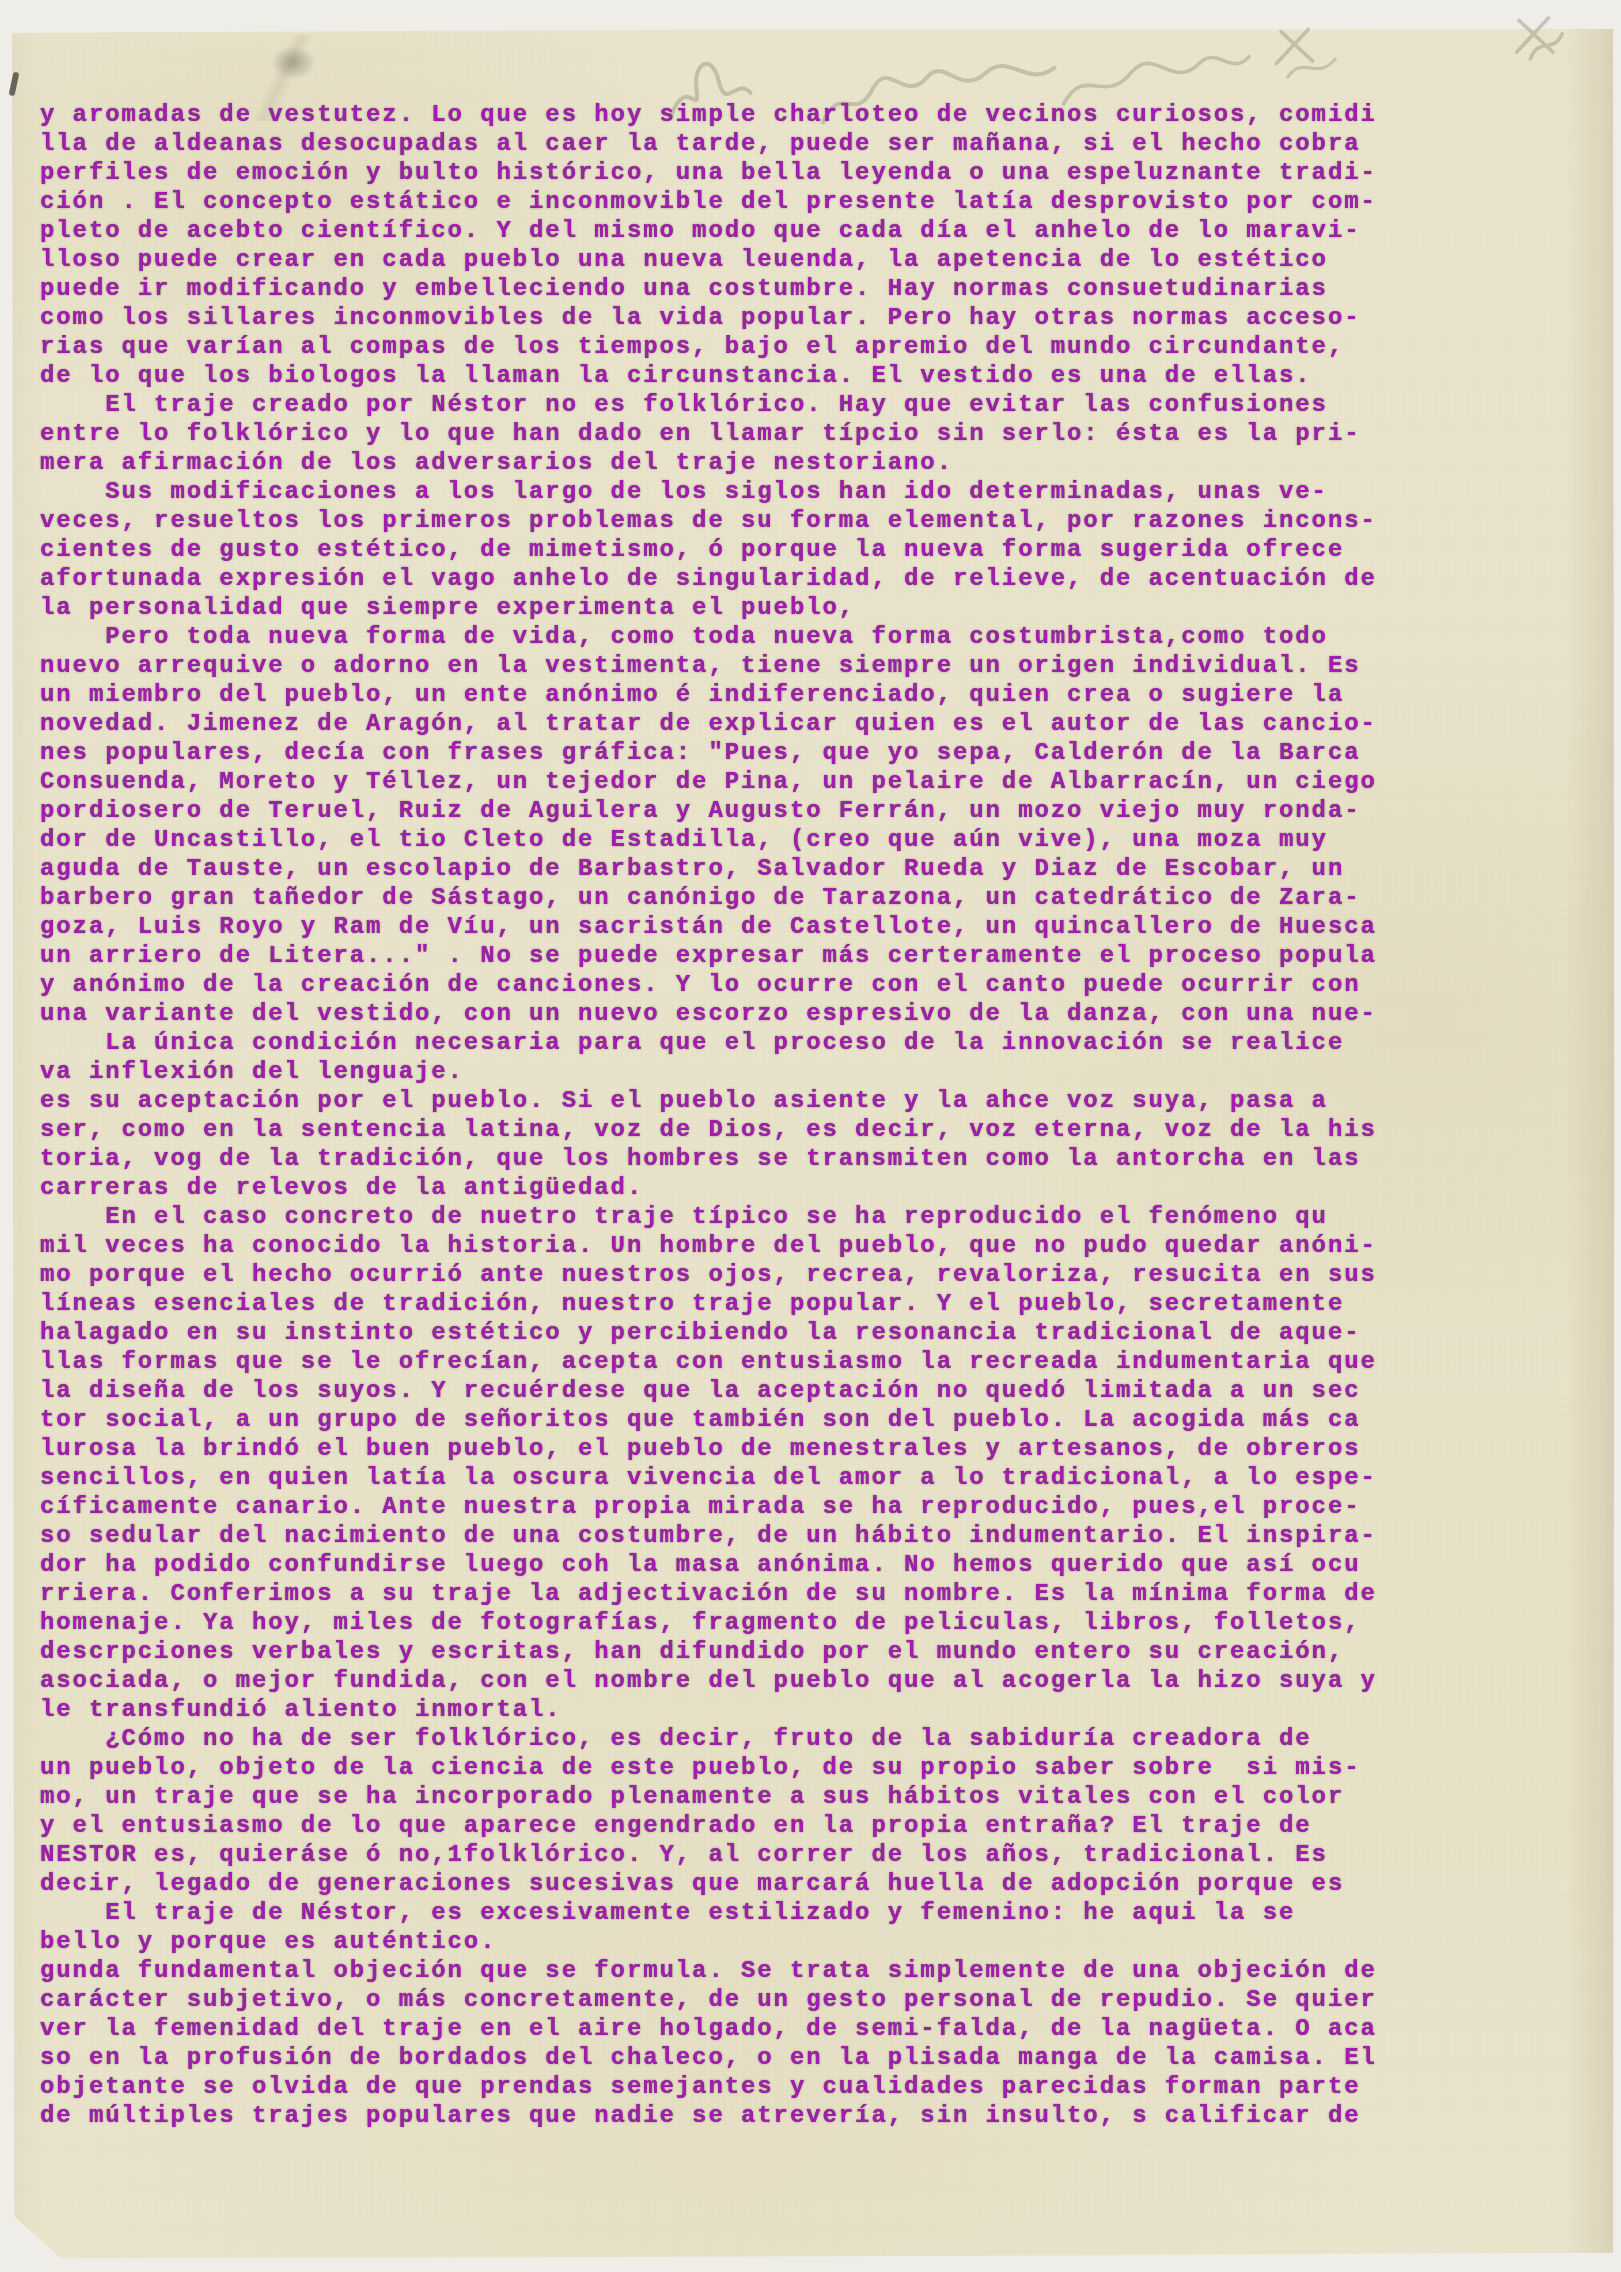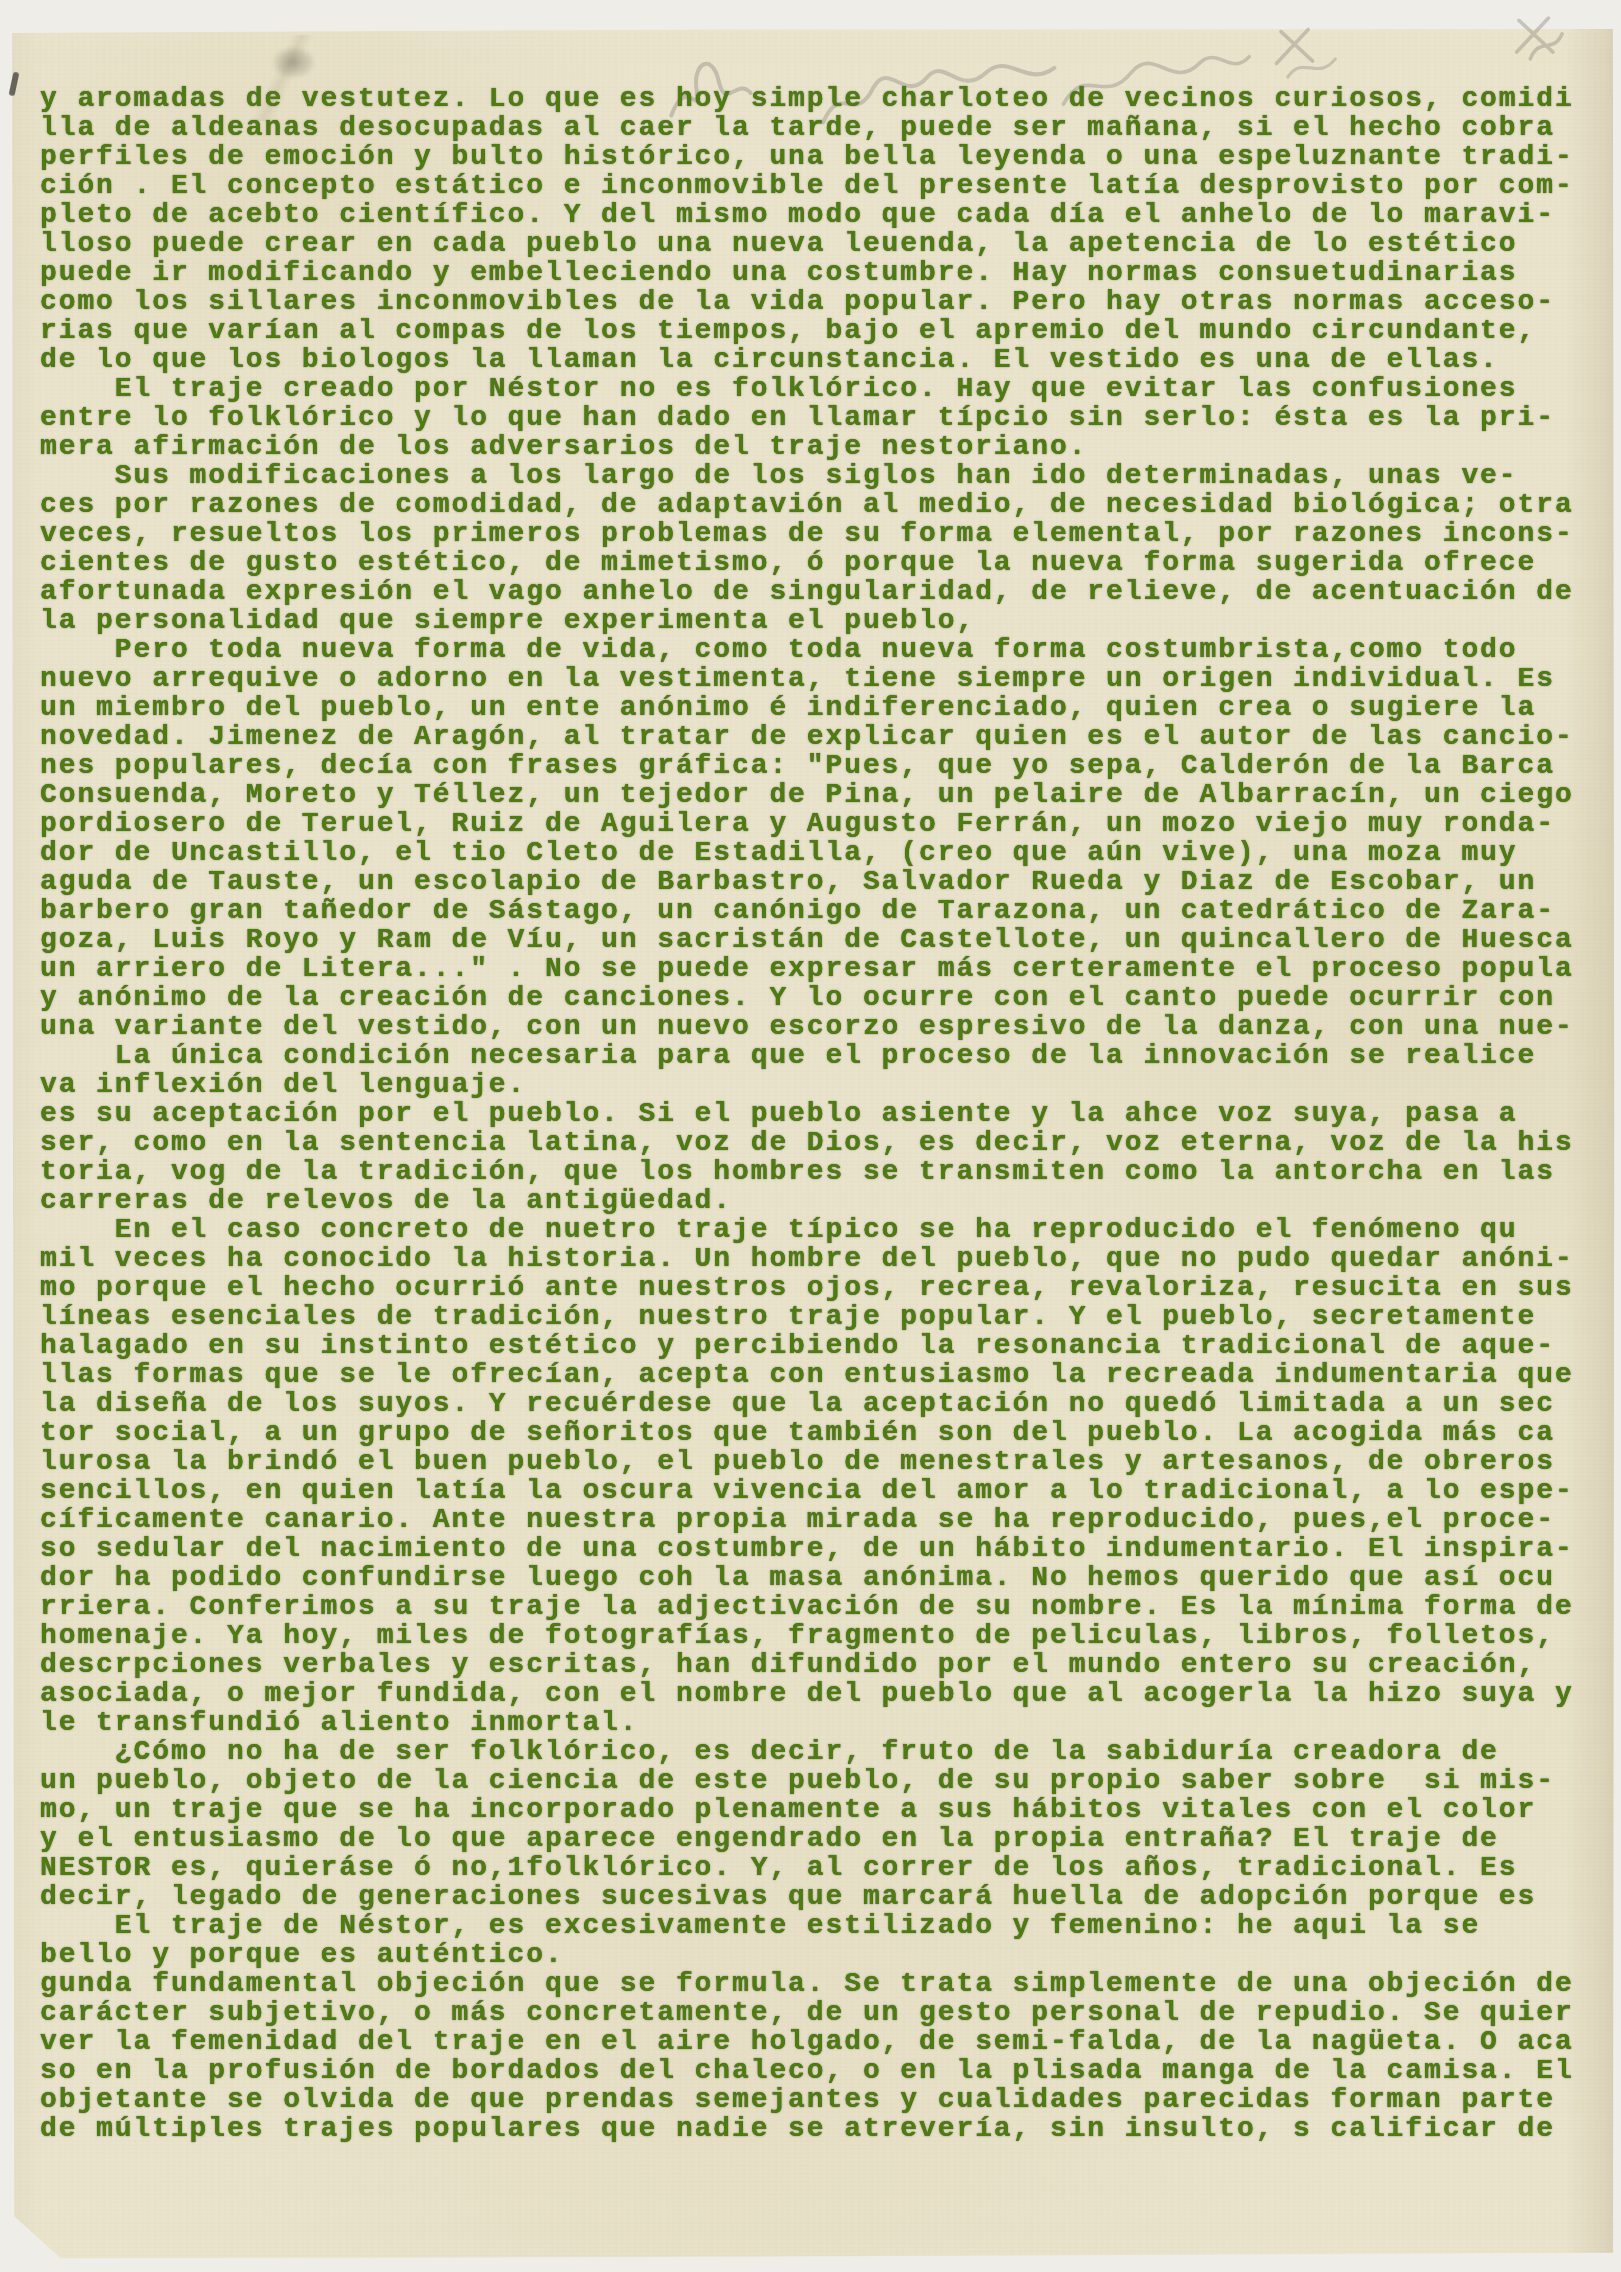--- a/index.html
+++ b/index.html
@@ -27,23 +27,23 @@
   .paper-grain{
     position:absolute;inset:0;
     clip-path:polygon(0.78% 1.45%, 99.5% 1.28%, 99.58% 99.15%, 3.75% 99.4%, 0.88% 97.55%);
     background:
       repeating-linear-gradient(180deg, rgba(120,110,80,.016) 0 1.4px, transparent 1.4px 4.1px),
       repeating-linear-gradient(90deg, rgba(120,110,80,.012) 0 2.3px, transparent 2.3px 6.4px);
     pointer-events:none;
   }
   .text-block{
     position:absolute;
-    left:40px;top:84px;width:1568px;
-    color:#4d7c0f;
-    font-size:28px;
+    left:40px;top:100px;width:1568px;
+    color:#a21caf;
+    font-size:24px;
     font-weight:700;
     letter-spacing:1.9px;
     filter:blur(0.2px);
   }
   .tline{
     height:29px;
     line-height:29px;
     white-space:pre;
     text-shadow:0 0 1.1px rgba(56,52,44,.85), 0 0 3.2px rgba(56,52,44,.16);
   }
@@ -99,21 +99,20 @@
     <div class="tline">pleto de acebto científico. Y del mismo modo que cada día el anhelo de lo maravi-</div>
     <div class="tline">lloso puede crear en cada pueblo una nueva leuenda, la apetencia de lo estético</div>
     <div class="tline">puede ir modificando y embelleciendo una costumbre. Hay normas consuetudinarias</div>
     <div class="tline">como los sillares inconmovibles de la vida popular. Pero hay otras normas acceso-</div>
     <div class="tline">rias que varían al compas de los tiempos, bajo el apremio del mundo circundante,</div>
     <div class="tline">de lo que los biologos la llaman la circunstancia. El vestido es una de ellas.</div>
     <div class="tline">    El traje creado por Néstor no es folklórico. Hay que evitar las confusiones</div>
     <div class="tline">entre lo folklórico y lo que han dado en llamar típcio sin serlo: ésta es la pri-</div>
     <div class="tline">mera afirmación de los adversarios del traje nestoriano.</div>
     <div class="tline">    Sus modificaciones a los largo de los siglos han ido determinadas, unas ve-</div>
-    <div class="tline">ces por razones de comodidad, de adaptavión al medio, de necesidad biológica; otra</div>
     <div class="tline">veces, resueltos los primeros problemas de su forma elemental, por razones incons-</div>
     <div class="tline">cientes de gusto estético, de mimetismo, ó porque la nueva forma sugerida ofrece</div>
     <div class="tline">afortunada expresión el vago anhelo de singularidad, de relieve, de acentuación de</div>
     <div class="tline">la personalidad que siempre experimenta el pueblo,</div>
     <div class="tline">    Pero toda nueva forma de vida, como toda nueva forma costumbrista,como todo</div>
     <div class="tline">nuevo arrequive o adorno en la vestimenta, tiene siempre un origen individual. Es</div>
     <div class="tline">un miembro del pueblo, un ente anónimo é indiferenciado, quien crea o sugiere la</div>
     <div class="tline">novedad. Jimenez de Aragón, al tratar de explicar quien es el autor de las cancio-</div>
     <div class="tline">nes populares, decía con frases gráfica: "Pues, que yo sepa, Calderón de la Barca</div>
     <div class="tline">Consuenda, Moreto y Téllez, un tejedor de Pina, un pelaire de Albarracín, un ciego</div>

